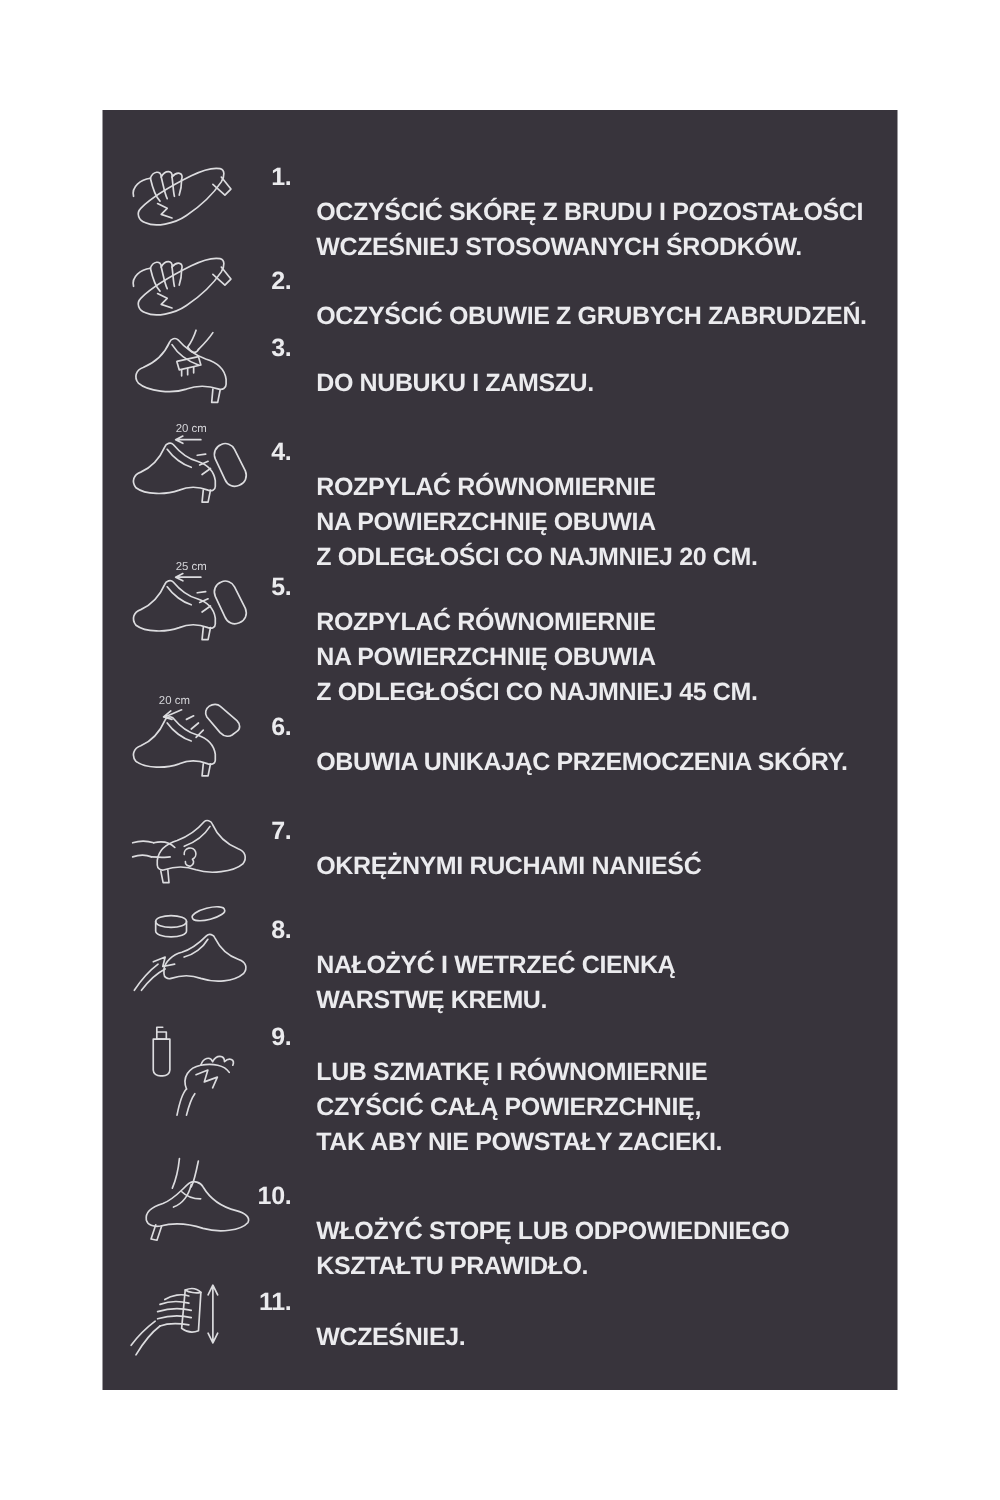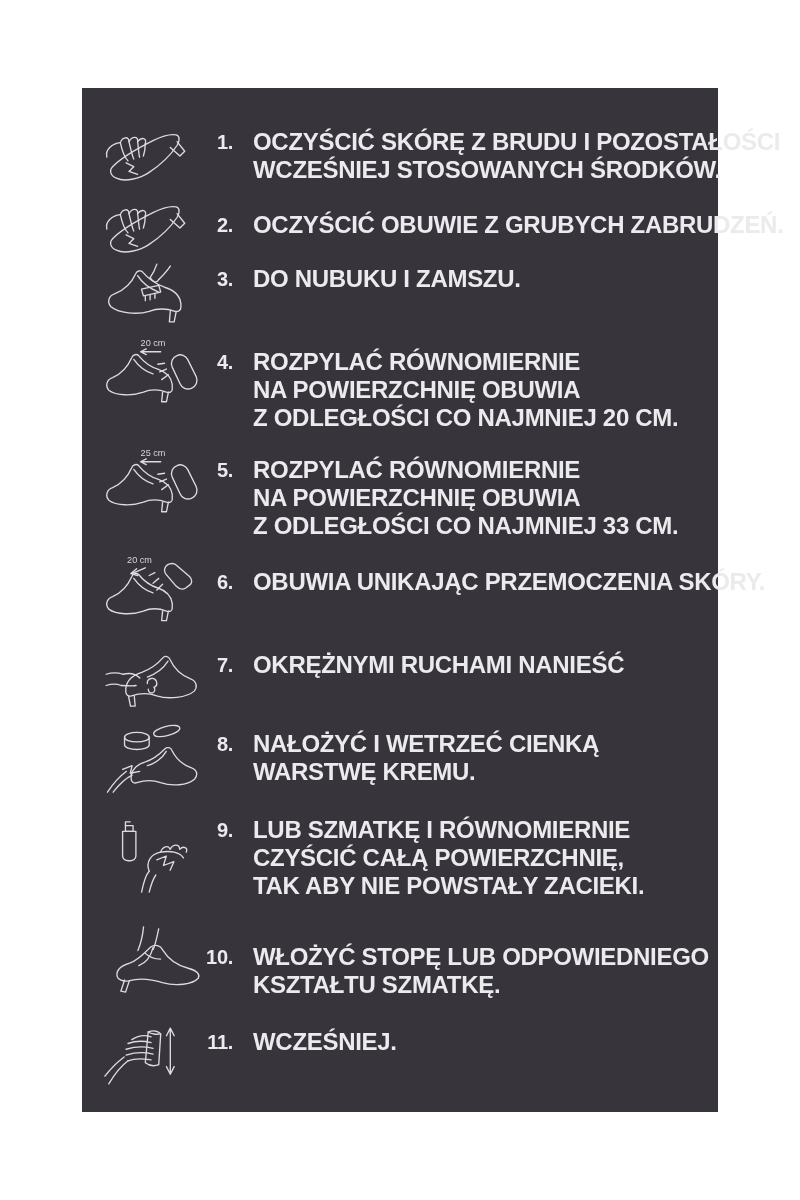--- a/index.html
+++ b/index.html
@@ -6,22 +6,22 @@
             font-family:"Liberation Sans",sans-serif;}
   .panel{position:absolute;left:82px;top:88px;width:636px;height:1024px;background:#38343c;}
   .step{position:absolute;left:0;width:636px;}
   .icon-box{position:absolute;left:16px;width:110px;display:flex;justify-content:center;text-align:center;}
   .icon-box svg{overflow:visible;}
   .icon-box svg path,.icon-box svg line,.icon-box svg polyline{
       stroke:#dcdcdf;stroke-width:1.4;fill:none;stroke-linecap:round;stroke-linejoin:round;}
   .cmlabel{fill:#d6d6da;stroke:none !important;font-size:9.5px;font-family:"Liberation Sans",sans-serif;}
   .num{position:absolute;left:91px;width:60px;text-align:right;color:#ebebee;
        font-weight:700;font-size:20px;line-height:28px;letter-spacing:-0.3px;}
-  .lines{position:absolute;left:171px;color:#ebebee;font-weight:700;font-size:24px;
-         line-height:28px;letter-spacing:-0.3px;white-space:nowrap;}
+  .lines{position:absolute;left:171px;color:#ebebee;font-weight:700;font-size:20px;
+         line-height:28px;letter-spacing:-0.3px;white-space:nowrap;margin-top:28px;}
 </style>
 </head>
 <body>
 
 <div class="panel">
 
   <div class="step" style="top:40px">
     <div class="icon-box" style="top:0px">
       <svg width="100" height="60" viewBox="0 0 104 62">
         <path d="M14,52 C8,50 6,44 10,40 C18,32 34,22 52,13 C60,9 70,6 76,7 C80,8 80,13 77,18 C71,27 60,38 48,46 C38,53 22,56 14,52 Z"></path>
@@ -103,21 +103,21 @@
         <path d="M32,24 C37,31 45,37 52,39"></path>
         <path d="M62,58 L61,68 L66,68 L68,58"></path>
         <path d="M88,24 L97,42 C99,47 97,52 92,54 C87,56 82,54 80,49 L72,32 C70,27 72,22 77,20 C81,18 86,20 88,24 Z"></path>
         <path d="M66,34 L59,37 M68,40 L61,45 M64,28 L57,29"></path>
       </svg>
     </div>
     <div class="num">5.</div>
     <div class="lines">
       <div>ROZPYLAĆ RÓWNOMIERNIE</div>
       <div>NA POWIERZCHNIĘ OBUWIA</div>
-      <div>Z ODLEGŁOŚCI CO NAJMNIEJ 33 CM.</div>
+      <div>Z ODLEGŁOŚCI CO NAJMNIEJ 45 CM.</div>
     </div>
   </div>
 
   <div class="step" style="top:480px">
     <div class="icon-box" style="top:-15px">
       <svg width="100" height="70" viewBox="0 0 104 72">
         <text class="cmlabel" x="38" y="10" text-anchor="middle">20 cm</text>
         <path d="M44,15 L30,21 M35,16 L29,21 L36,23"></path>
         <path d="M6,58 C2,53 4,47 10,45 C19,41 26,33 30,24 C31,21 35,20 37,22 C42,28 50,34 57,36 C66,39 71,45 72,52 L72,57 C72,60 69,61 66,60 C58,57 49,57 42,60 C31,64 14,64 6,58 Z"></path>
         <path d="M32,26 C37,33 45,39 52,41"></path>
@@ -194,21 +194,21 @@
         <path d="M42,2 C41,12 39,20 36,27 M58,4 C56,14 54,22 52,26"></path>
         <path d="M100,56 C102,52 98,48 90,46 C78,43 68,36 62,26 C60,22 54,20 50,23 C44,28 38,36 28,40 C18,43 13,48 14,54 C15,58 20,60 26,59 C37,56 50,57 62,61 C76,65 94,63 100,56 Z"></path>
         <path d="M52,24 C50,32 45,40 37,43"></path>
         <path d="M22,58 L18,70 L23,71 L27,59"></path>
         <path d="M44,30 C48,34 54,36 60,36"></path>
       </svg>
     </div>
     <div class="num">10.</div>
     <div class="lines">
       <div>WŁOŻYĆ STOPĘ LUB ODPOWIEDNIEGO</div>
-      <div>KSZTAŁTU SZMATKĘ.</div>
+      <div>KSZTAŁTU PRAWIDŁO.</div>
     </div>
   </div>
 
   <div class="step" style="top:940px">
     <div class="icon-box" style="top:-6px">
       <svg width="100" height="68" viewBox="0 0 104 70">
         <path d="M47,10 C52,8 57,9 60,12 L58,44 C53,46 48,45 44,42 Z"></path>
         <path d="M47,10 C50,12 56,13 60,12"></path>
         <path d="M30,18 C36,14 44,13 50,15"></path>
         <path d="M26,22 C34,19 42,19 50,21 M24,28 C34,25 44,25 52,27 M24,34 C34,31 44,31 52,33 M26,40 C34,37 44,38 50,39"></path>

